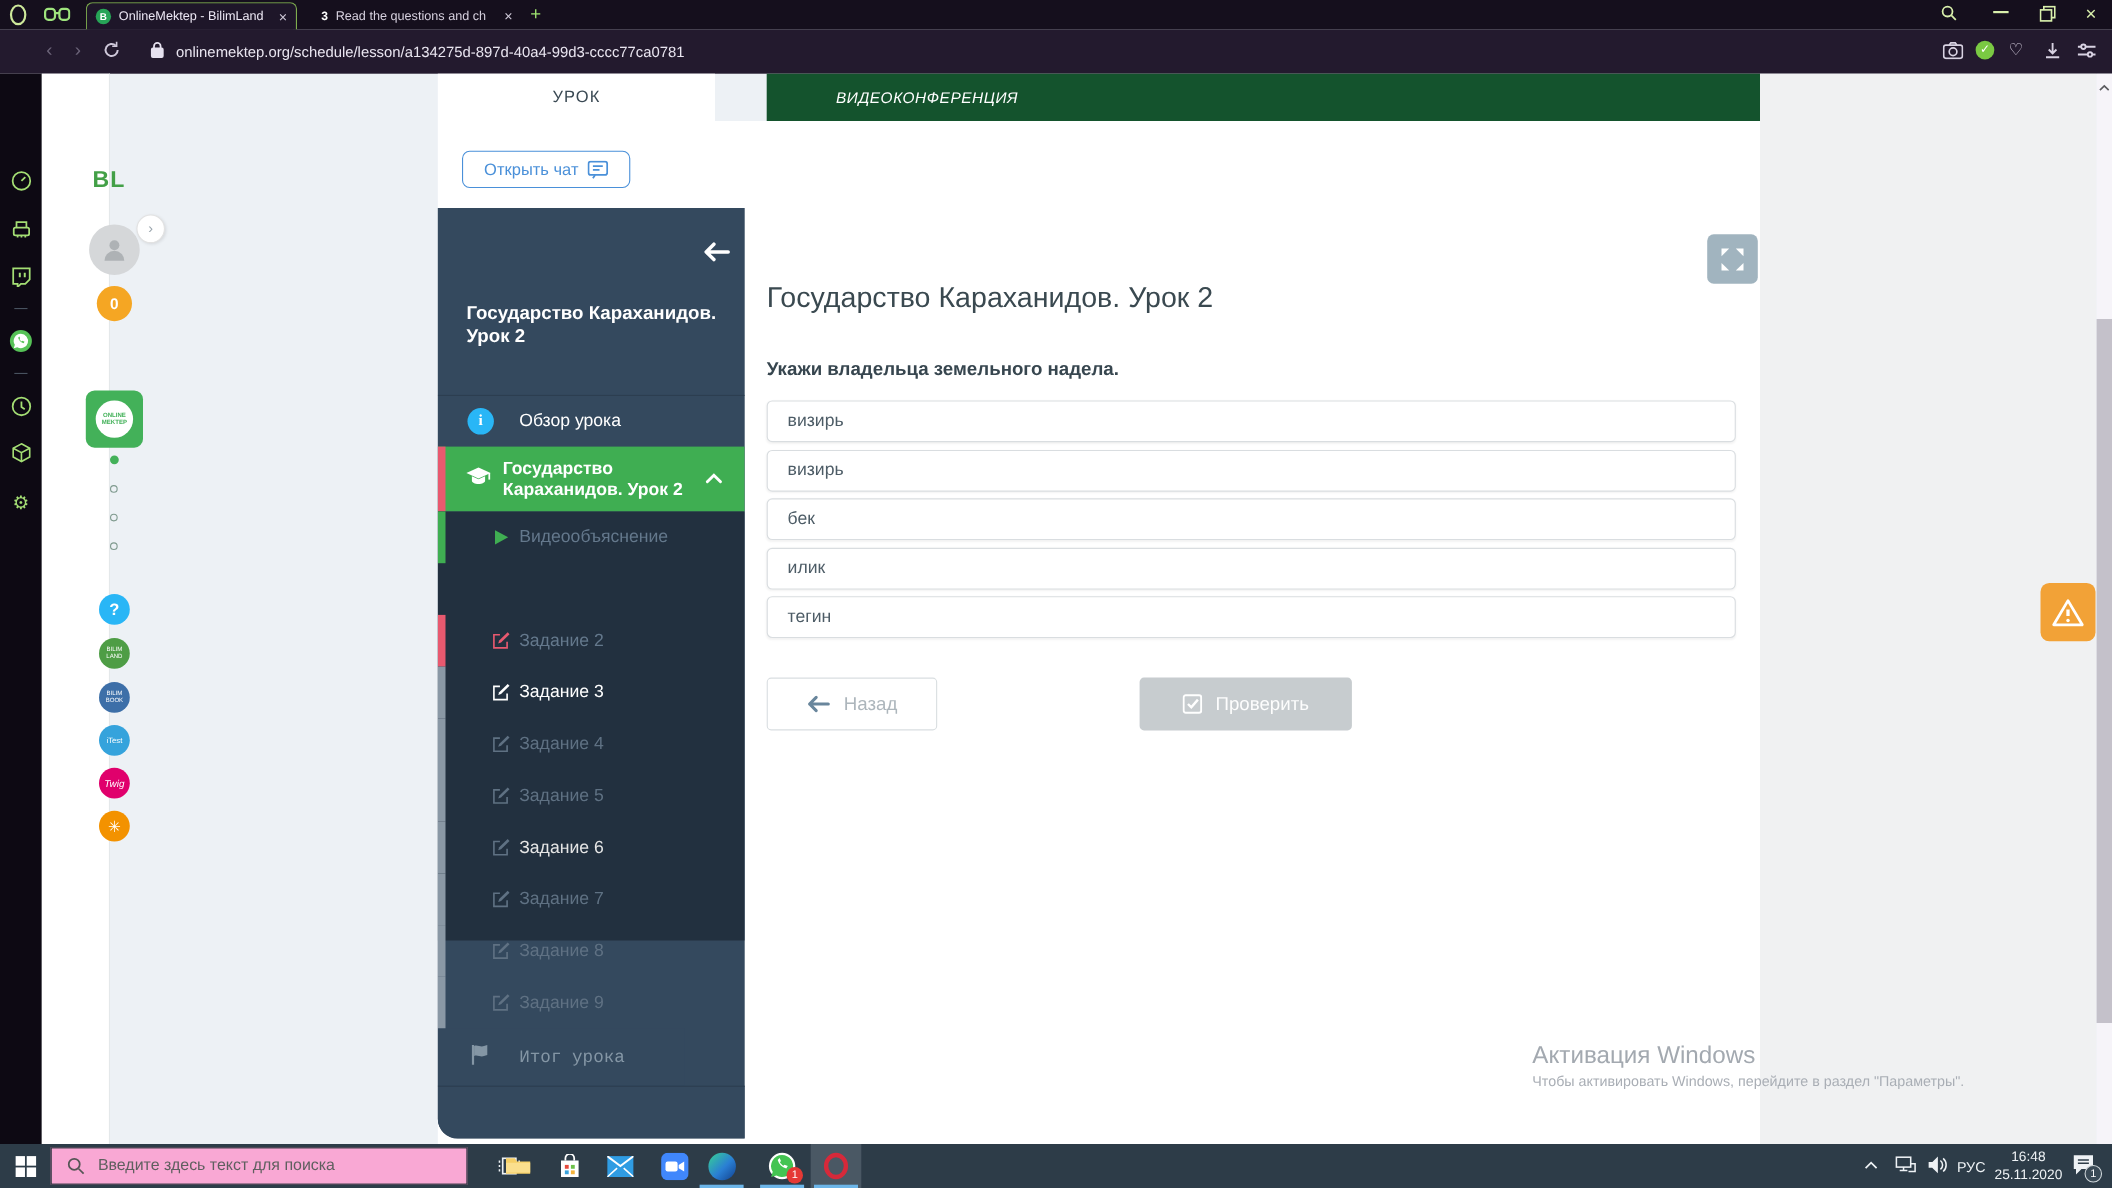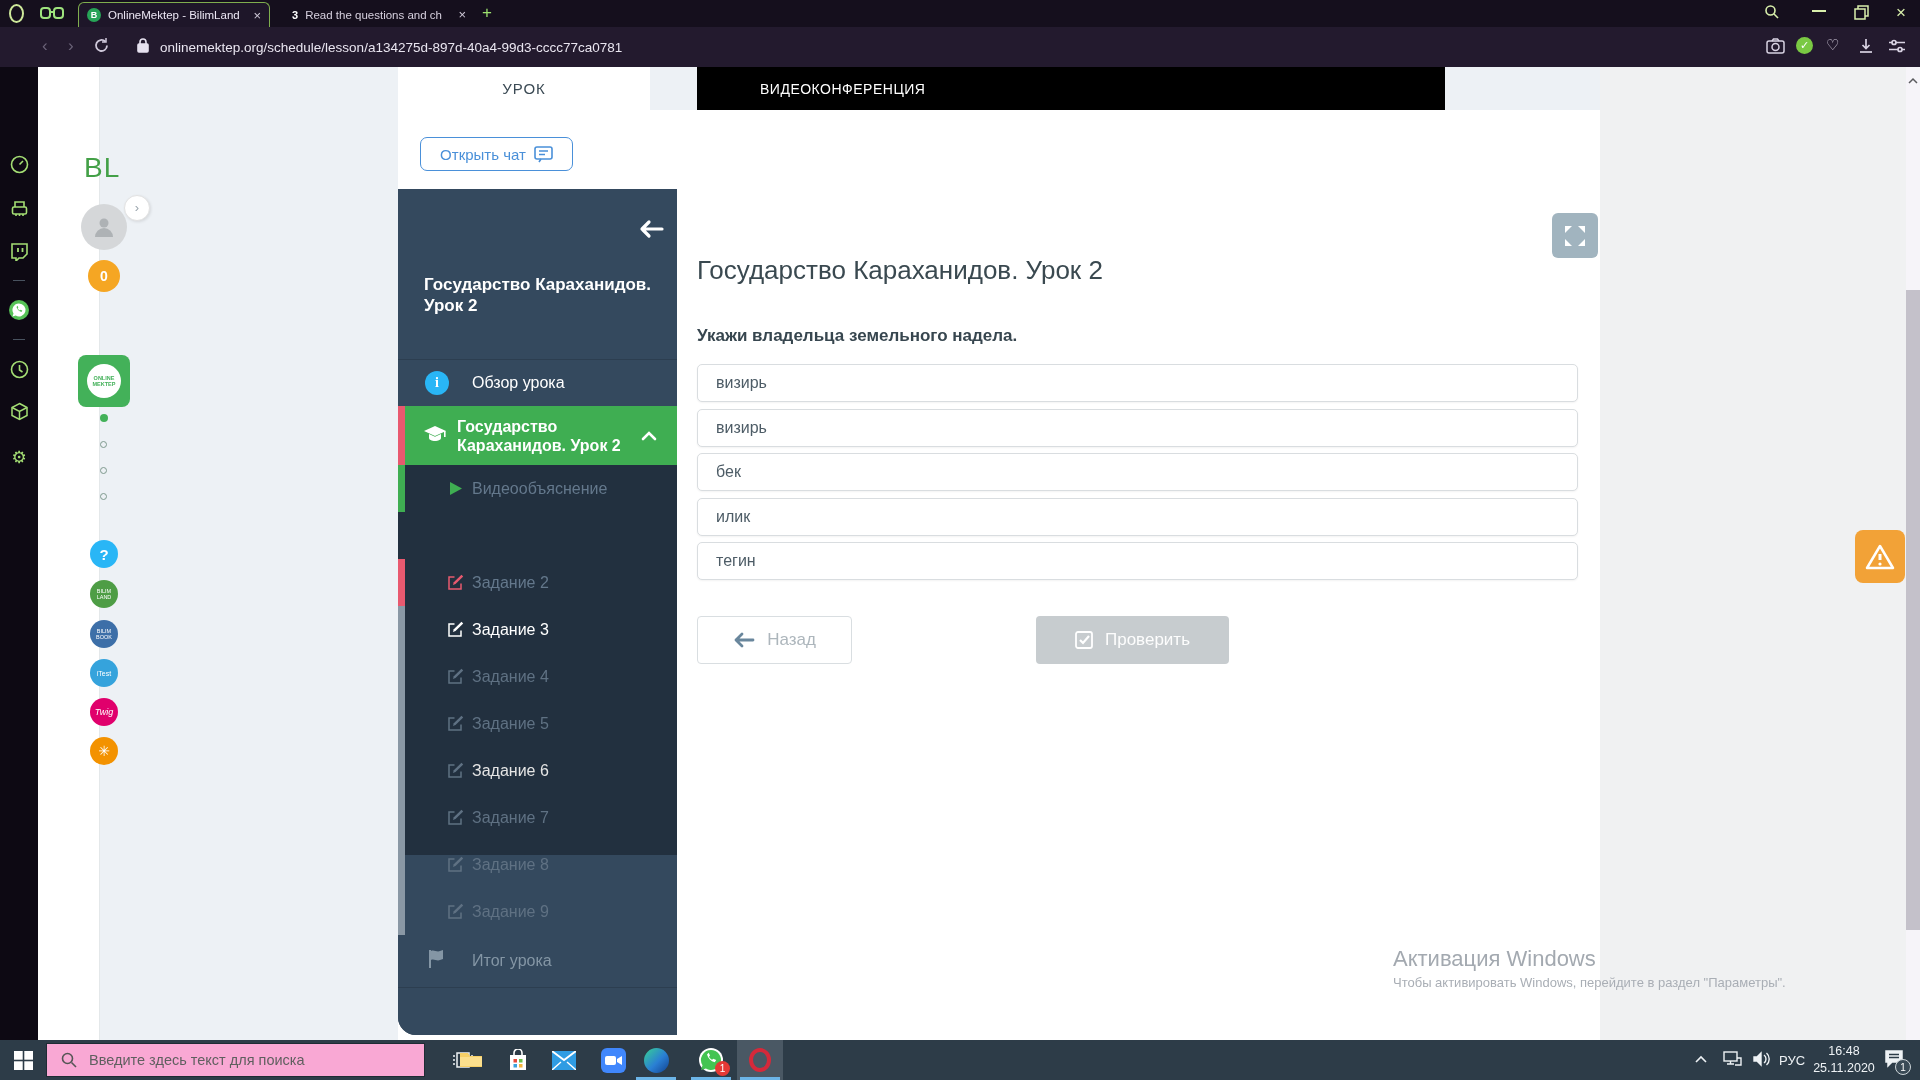--- a/index.html
+++ b/index.html
@@ -29,36 +29,36 @@
   .bl-app { position:absolute; left:52px; width:28px; height:28px; border-radius:50%; color:#fff; display:flex; align-items:center; justify-content:center; text-align:center; overflow:hidden; }
   .dot { position:absolute; left:62px; border-radius:50%; }
 
   
   #page-white { left:398px; top:110px; width:1202px; height:930px; background:#fff; }
   #right-gray { left:1600px; top:67px; width:306px; height:973px; background:#f0f1f2; }
   #scrollbar { left:1906px; top:67px; width:14px; height:973px; background:#f6f4f9; }
   #scroll-thumb { left:1906px; top:290px; width:14px; height:640px; background:#c4c1ca; }
 
   #tab-urok { left:398px; top:67px; width:252px; height:43px; background:#fff; display:flex; align-items:center; justify-content:center; font-size:15px; letter-spacing:1px; color:#3b4a54; }
-  #tab-video { left:697px; top:67px; width:748px; height:43px; background:#000000; color:#fff; font-size:14px; letter-spacing:0.5px; display:flex; align-items:center; padding-left:63px; }
+  #tab-video { left:697px; top:67px; width:903px; height:43px; background:#14532d; color:#fff; font-size:14px; letter-spacing:0.5px; display:flex; align-items:center; padding-left:63px;font-style:italic; }
 
   #chat-btn { left:420px; top:137px; width:153px; height:34px; background:#fff; border:1px solid #4a90d9; border-radius:7px; color:#4a90d9; font-size:15px; display:flex; align-items:center; justify-content:center; gap:8px; }
 
   
   #lesson-nav { left:398px; top:189px; width:279px; height:846px; background:#34495e; border-radius:0 0 0 18px; overflow:hidden; }
   #nav-header { position:absolute; left:0; top:0; width:279px; height:170px; }
   #nav-title { position:absolute; left:26px; top:85px; width:230px; color:#fff; font-weight:bold; font-size:17px; line-height:21px; }
   #nav-overview { position:absolute; left:0; top:170px; width:279px; height:47px; border-top:1px solid #2c3e50; display:flex; align-items:center; }
   #nav-active { position:absolute; left:0; top:217px; width:279px; height:59px; background:#3fae52; display:flex; align-items:center; }
   #nav-sublist { position:absolute; left:0; top:276px; width:279px; height:390px; background:#22303f; }
   .subitem { position:absolute; left:0; width:279px; height:47px; display:flex; align-items:center; }
   .strip { position:absolute; left:0; top:0; width:7px; height:100%; }
   .sub-icon { position:absolute; left:48px; width:18px; height:18px; display:flex; align-items:center; justify-content:center;}
   .sub-label { position:absolute; left:74px; font-size:16px; }
-  #nav-summary { position:absolute; left:0; top:746px; width:224px; height:52px; background:#34495e; display:flex; align-items:center; }
+  #nav-summary { position:absolute; left:0; top:746px; width:224px; height:52px; background:#34495e; display:flex; align-items:center;font-family:Liberation Mono, monospace; }
   #nav-footer { position:absolute; left:0; top:798px; width:279px; height:48px; background:#34495e; border-top:1px solid #2c3e50; }
 
   
   #content-title { left:697px; top:255px; font-size:26px; color:#3a4950; }
   #question { left:697px; top:326px; font-size:17px; font-weight:bold; color:#37464f; }
   .option { position:absolute; left:697px; width:881px; height:38px; background:#fff; border:1px solid #d9dde0; border-radius:5px; box-shadow:0 1px 2px rgba(0,0,0,0.05); display:flex; align-items:center; padding-left:18px; font-size:16px; color:#4d5c66; }
   #btn-back { left:697px; top:616px; width:155px; height:48px; background:#fff; border:1px solid #d9dee1; border-radius:4px; display:flex; align-items:center; justify-content:center; gap:12px; color:#adb6bc; font-size:17px; }
   #btn-check { left:1036px; top:616px; width:193px; height:48px; background:#c7cccf; border-radius:4px; display:flex; align-items:center; justify-content:center; gap:12px; color:#fdfdfd; font-size:17px; }
   #expand-btn { left:1552px; top:213px; width:46px; height:45px; background:rgba(130,155,170,0.75); border-radius:6px; display:flex; align-items:center; justify-content:center; }
   #warn-fab { left:1855px; top:530px; width:50px; height:53px; background:#f2a237; border-radius:8px; display:flex; align-items:center; justify-content:center; }
@@ -191,21 +191,21 @@
     <svg width="19" height="19" viewBox="0 0 19 19" fill="none" stroke="#a4de74" stroke-width="1.5">
         <path d="M9.5 1.5 17 5.5v8l-7.5 4-7.5-4v-8z"></path>
         <path d="M2 5.5l7.5 4 7.5-4M9.5 9.5v8"></path>
       </svg>
   </span>
   <span class="rail-ic" style="top:380px; font-size:17px;">⚙</span>
   <span class="rail-ic" style="top:998px; font-size:14px; letter-spacing:2px;">•••</span>
 </div>
 
 <div id="bl-rail" class="abs">
-  <span class="abs" style="left:46px; top:85px; color:#43a047; font-size:28px; font-weight:normal; letter-spacing:1px;">BL</span>
+  <span class="abs" style="left:46px; top:85px; color:#43a047; font-size:21px; font-weight:bold; letter-spacing:1px;">BL</span>
   <span class="abs" style="left:86px; top:128px; width:26px; height:26px; background:#fff; border:1px solid #e2e2e2; border-radius:50%; color:#9aa5ad; text-align:center; line-height:24px; font-size:13px; box-shadow:1px 1px 3px rgba(0,0,0,0.1);">›</span>
   <span class="abs" style="left:43px; top:137px; width:46px; height:46px; background:#d5d7d9; border-radius:50%; display:flex; align-items:center; justify-content:center;">
     <svg width="26" height="26" viewBox="0 0 26 26">
         <circle cx="13" cy="9" r="4.5" fill="#aeb2b5"></circle>
         <path d="M4 23a9 9 0 0 1 18 0z" fill="#aeb2b5"></path>
       </svg>
   </span>
   <span class="abs" style="left:50px; top:193px; width:32px; height:32px; background:#f5a623; border-radius:50%; color:#fff; font-size:14px; font-weight:bold; text-align:center; line-height:32px;">0</span>
   <span class="abs" style="left:40px; top:288px; width:52px; height:52px; background:#43b159; border-radius:8px; display:flex; align-items:center; justify-content:center;">
     <span style="width:34px; height:34px; background:#fff; border-radius:50%; color:#43b159; font-size:5.5px; font-weight:bold; display:flex; align-items:center; justify-content:center; text-align:center;">ONLINE MEKTEP</span>

